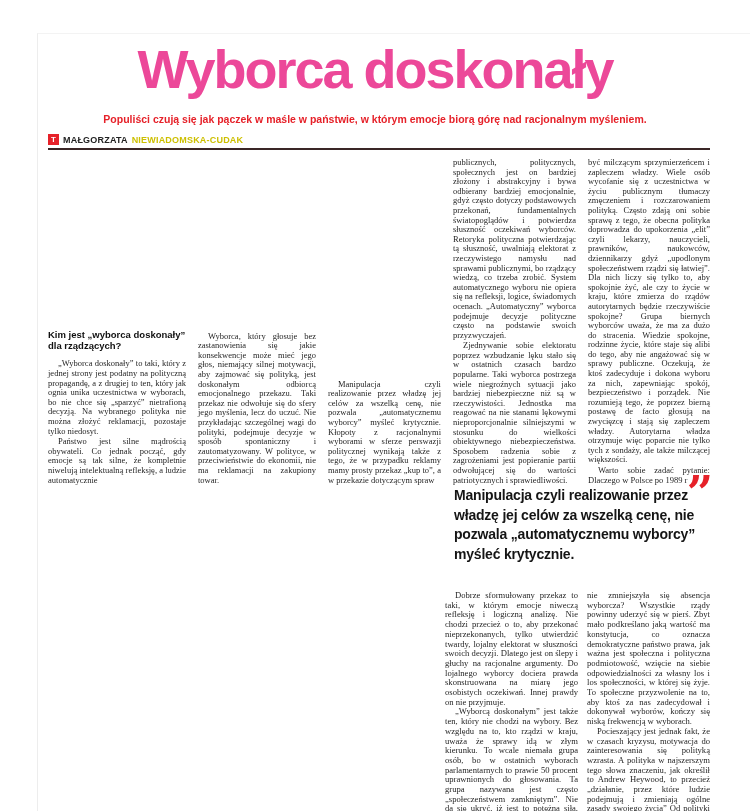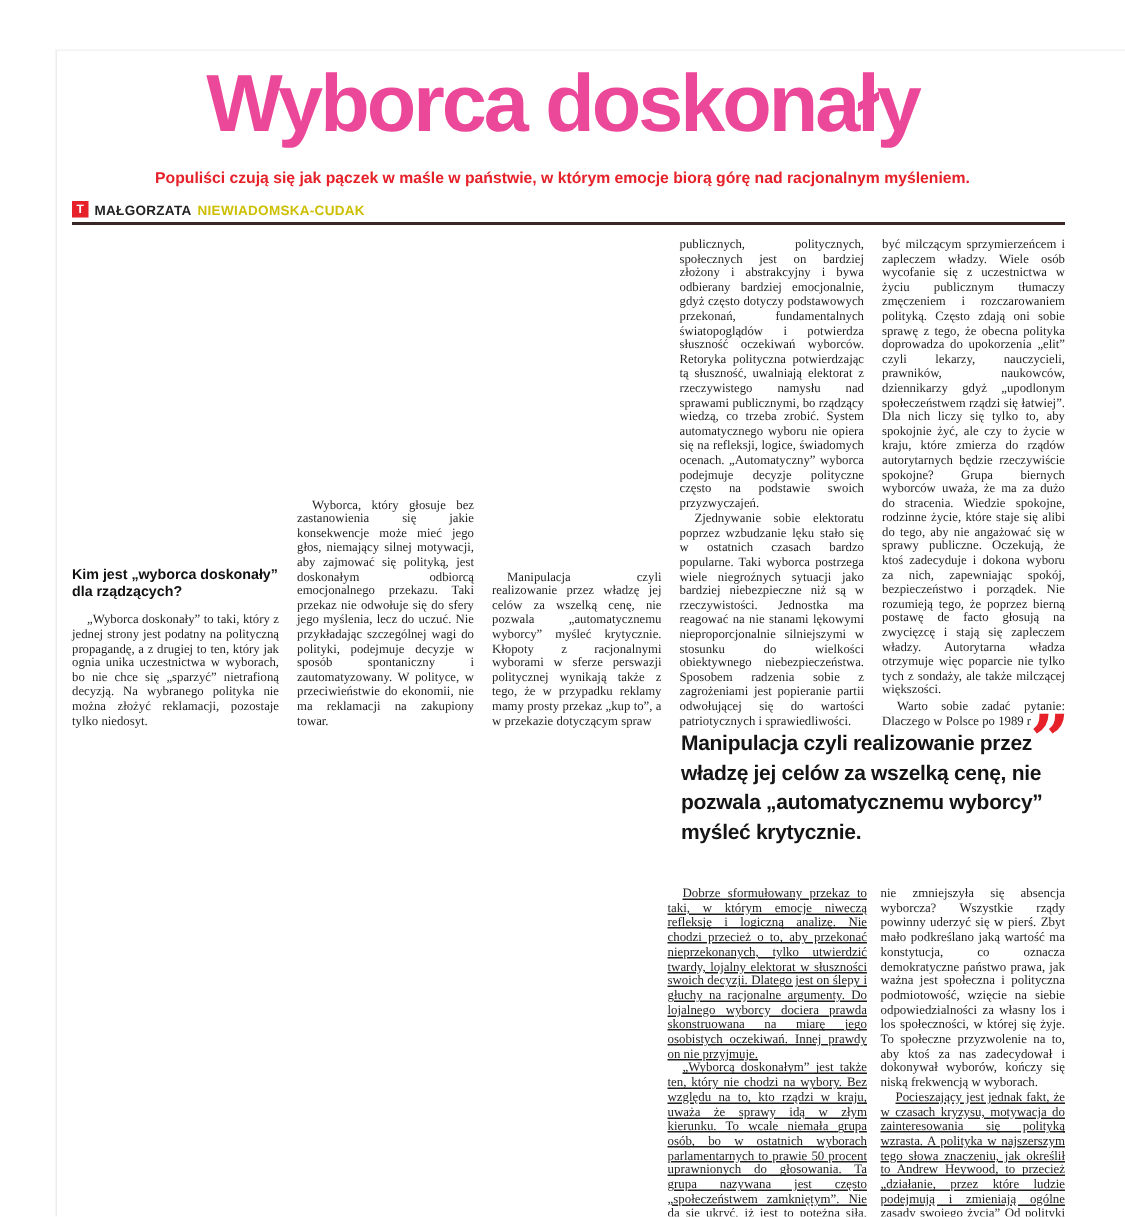--- a/index.html
+++ b/index.html
@@ -76,21 +76,21 @@
   .quote p{margin:0;padding-right:6px;}
   
   .bottomcols{
     position:absolute;left:445px;top:591px;width:265px;
     display:flex;justify-content:space-between;align-items:flex-start;
   }
   .bcol{font-size:8.6px;line-height:9.7px;text-align:justify;}
   .bcol.ba{width:133px;}
   .bcol.bb{width:123px;}
   .bcol p{margin:0;}
-  .bcol p.ind{text-indent:10px;text-decoration:underline;}
+  .bcol p.ind{text-indent:10px;}
 </style>
 </head>
 <body>
 
 <div class="sheet"></div>
 
 <h1 class="title">Wyborca doskonały</h1>
 
 <p class="subtitle">Populiści czują się jak pączek w maśle w państwie, w którym emocje biorą górę nad racjonalnym myśleniem.</p>
 
@@ -99,20 +99,21 @@
   <span class="bname">MAŁGORZATA</span>
   <span class="bsurname">NIEWIADOMSKA-CUDAK</span>
 </div>
 
 <div class="rule"></div>
 
 <div class="topcols">
   <div class="col c1">
     <h2>Kim jest „wyborca doskonały” dla rządzących?</h2>
     <p class="ind">„Wyborca doskonały” to taki, który z jednej strony jest podatny na polityczną propagandę, a z drugiej to ten, który jak ognia unika uczestnictwa w wyborach, bo nie chce się „sparzyć” nietrafioną decyzją. Na wybranego polityka nie można złożyć reklamacji, pozostaje tylko niedosyt.</p>
+    <p class="ind">Państwo jest silne mądrością obywateli. Co jednak począć, gdy emocje są tak silne, że kompletnie niwelują intelektualną refleksję, a ludzie automatycznie</p>
   </div>
   <div class="col c2">
     <p class="ind">Wyborca, który głosuje bez zastanowienia się jakie konsekwencje może mieć jego głos, niemający silnej motywacji, aby zajmować się polityką, jest doskonałym odbiorcą emocjonalnego przekazu. Taki przekaz nie odwołuje się do sfery jego myślenia, lecz do uczuć. Nie przykładając szczególnej wagi do polityki, podejmuje decyzje w sposób spontaniczny i zautomatyzowany. W polityce, w przeciwieństwie do ekonomii, nie ma reklamacji na zakupiony towar.</p>
   </div>
   <div class="col c3">
     <p class="ind">Manipulacja czyli realizowanie przez władzę jej celów za wszelką cenę, nie pozwala „automatycznemu wyborcy” myśleć krytycznie. Kłopoty z racjonalnymi wyborami w sferze perswazji politycznej wynikają także z tego, że w przypadku reklamy mamy prosty przekaz „kup to”, a w przekazie dotyczącym spraw</p>
   </div>
   <div class="col c4">
     <p>publicznych, politycznych, społecznych jest on bardziej złożony i abstrakcyjny i bywa odbierany bardziej emocjonalnie, gdyż często dotyczy podstawowych przekonań, fundamentalnych światopoglądów i potwierdza słuszność oczekiwań wyborców. Retoryka polityczna potwierdzając tą słuszność, uwalniają elektorat z rzeczywistego namysłu nad sprawami publicznymi, bo rządzący wiedzą, co trzeba zrobić. System automatycznego wyboru nie opiera się na refleksji, logice, świadomych ocenach. „Automatyczny” wyborca podejmuje decyzje polityczne często na podstawie swoich przyzwyczajeń.</p>
     <p class="ind">Zjednywanie sobie elektoratu poprzez wzbudzanie lęku stało się w ostatnich czasach bardzo popularne. Taki wyborca postrzega wiele niegroźnych sytuacji jako bardziej niebezpieczne niż są w rzeczywistości. Jednostka ma reagować na nie stanami lękowymi nieproporcjonalnie silniejszymi w stosunku do wielkości obiektywnego niebezpieczeństwa. Sposobem radzenia sobie z zagrożeniami jest popieranie partii odwołującej się do wartości patriotycznych i sprawiedliwości.</p>

